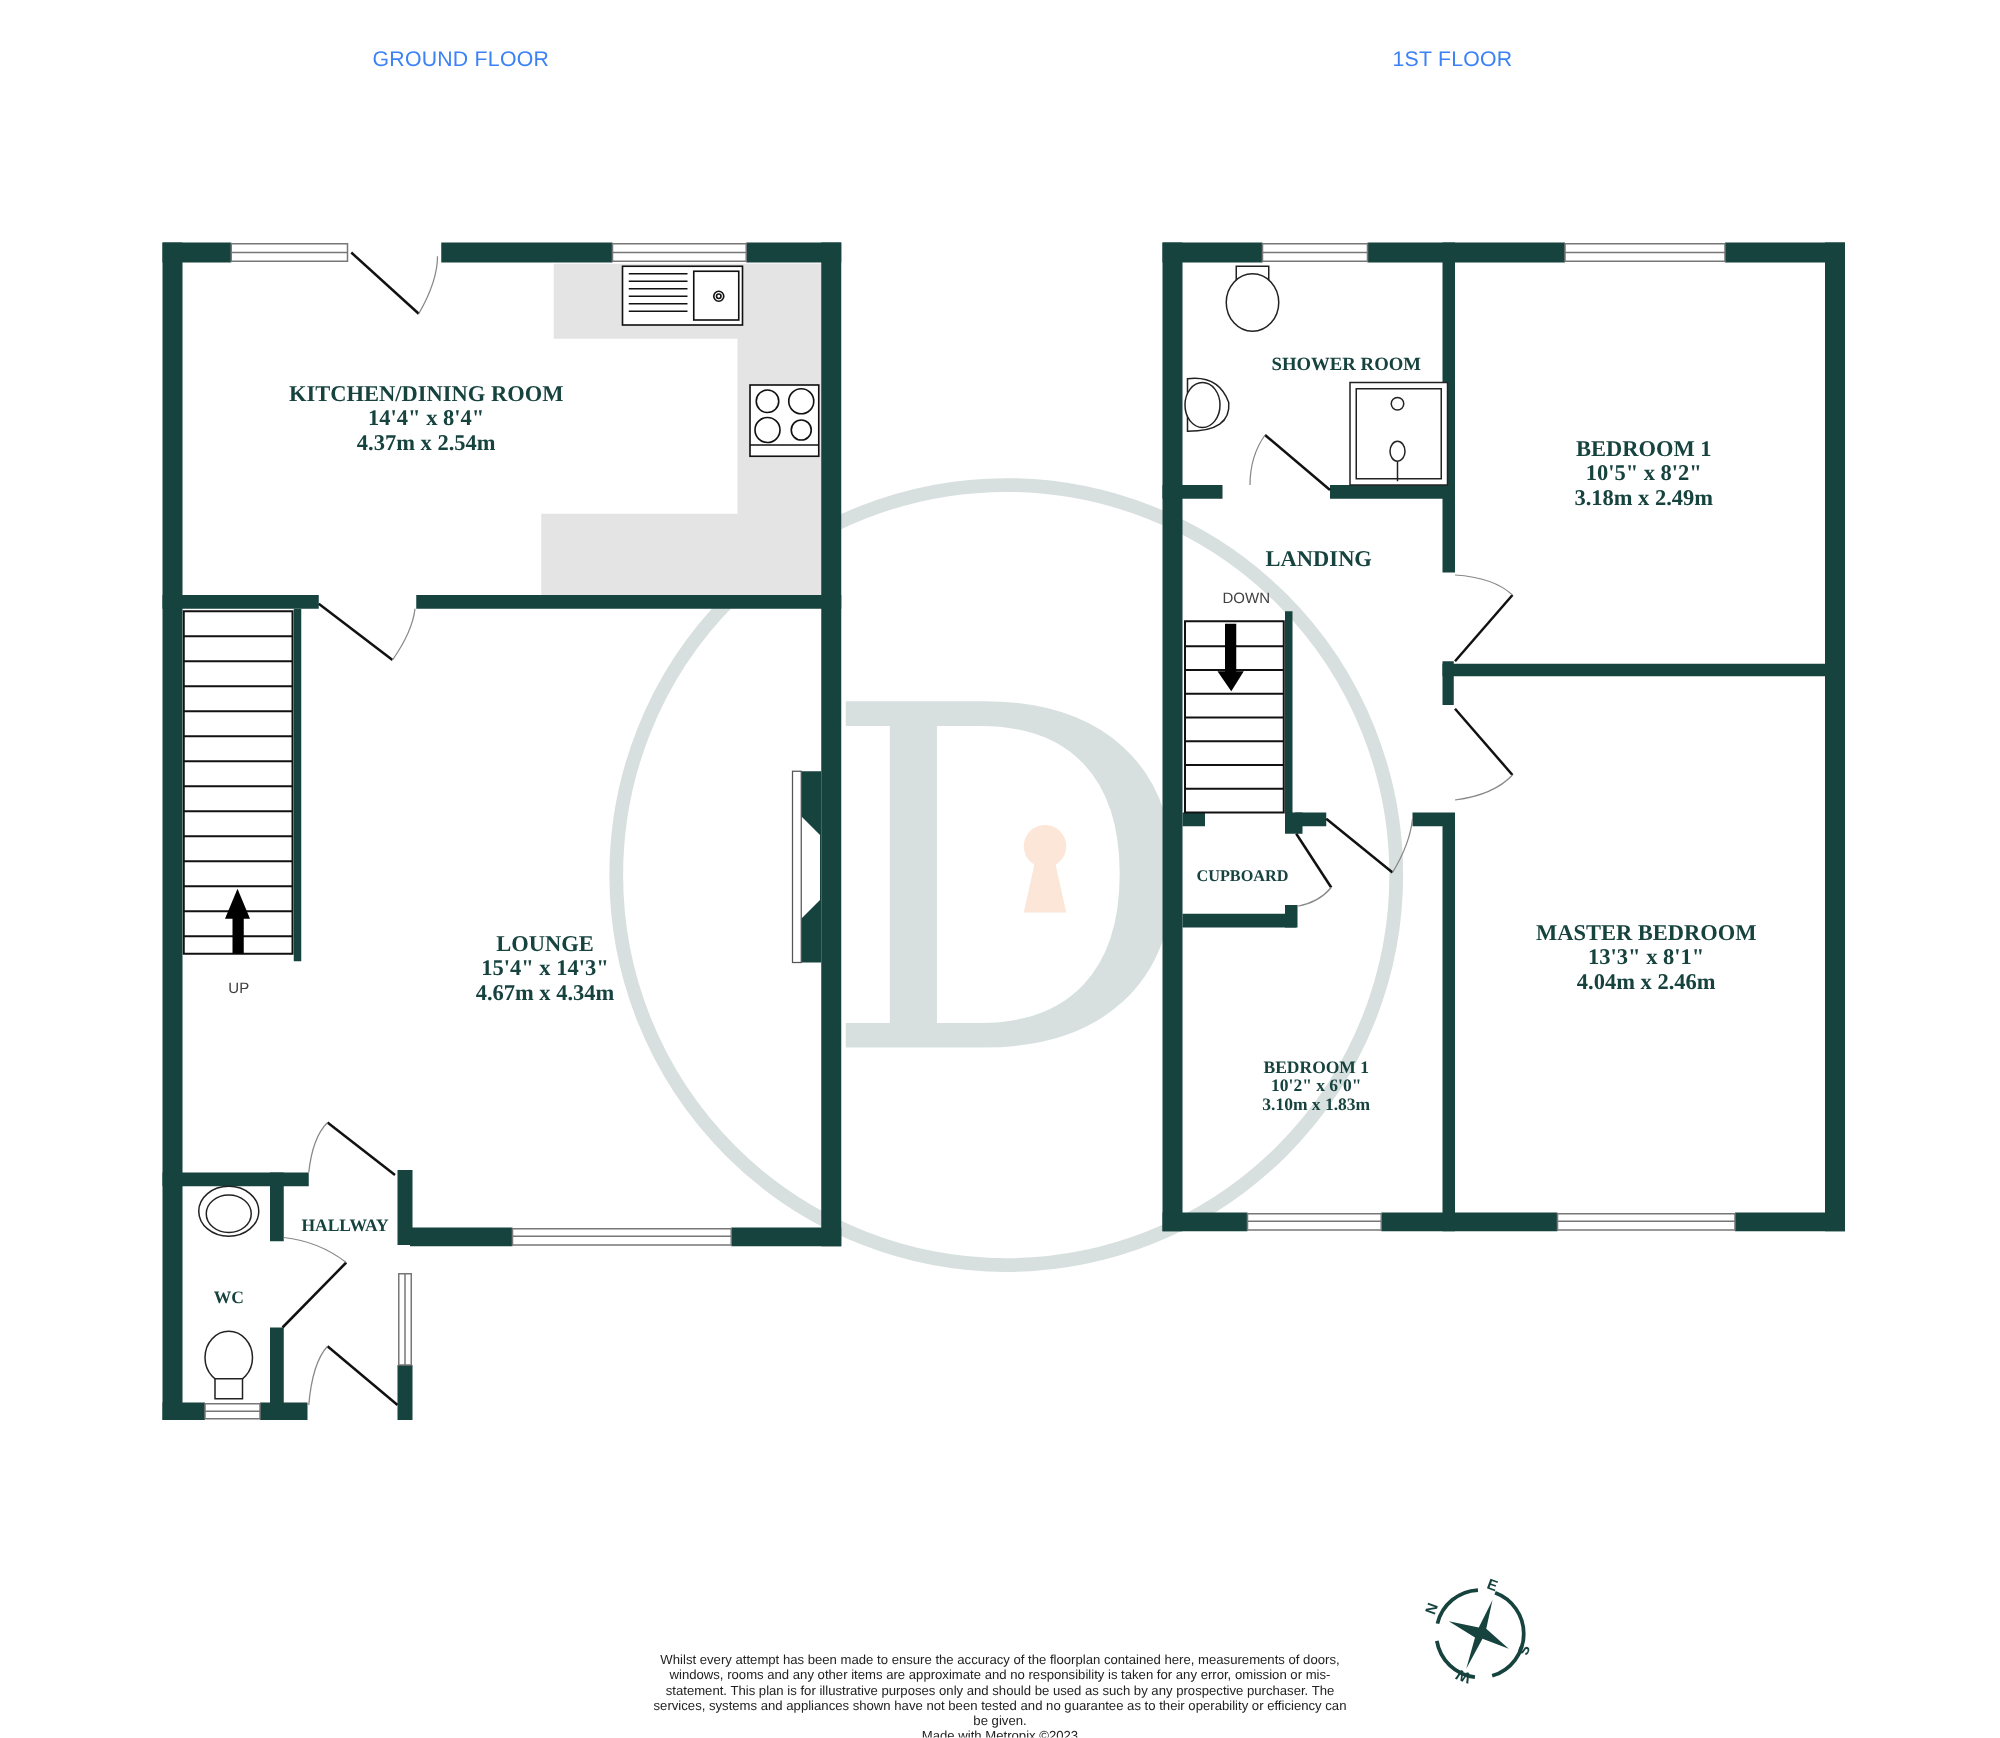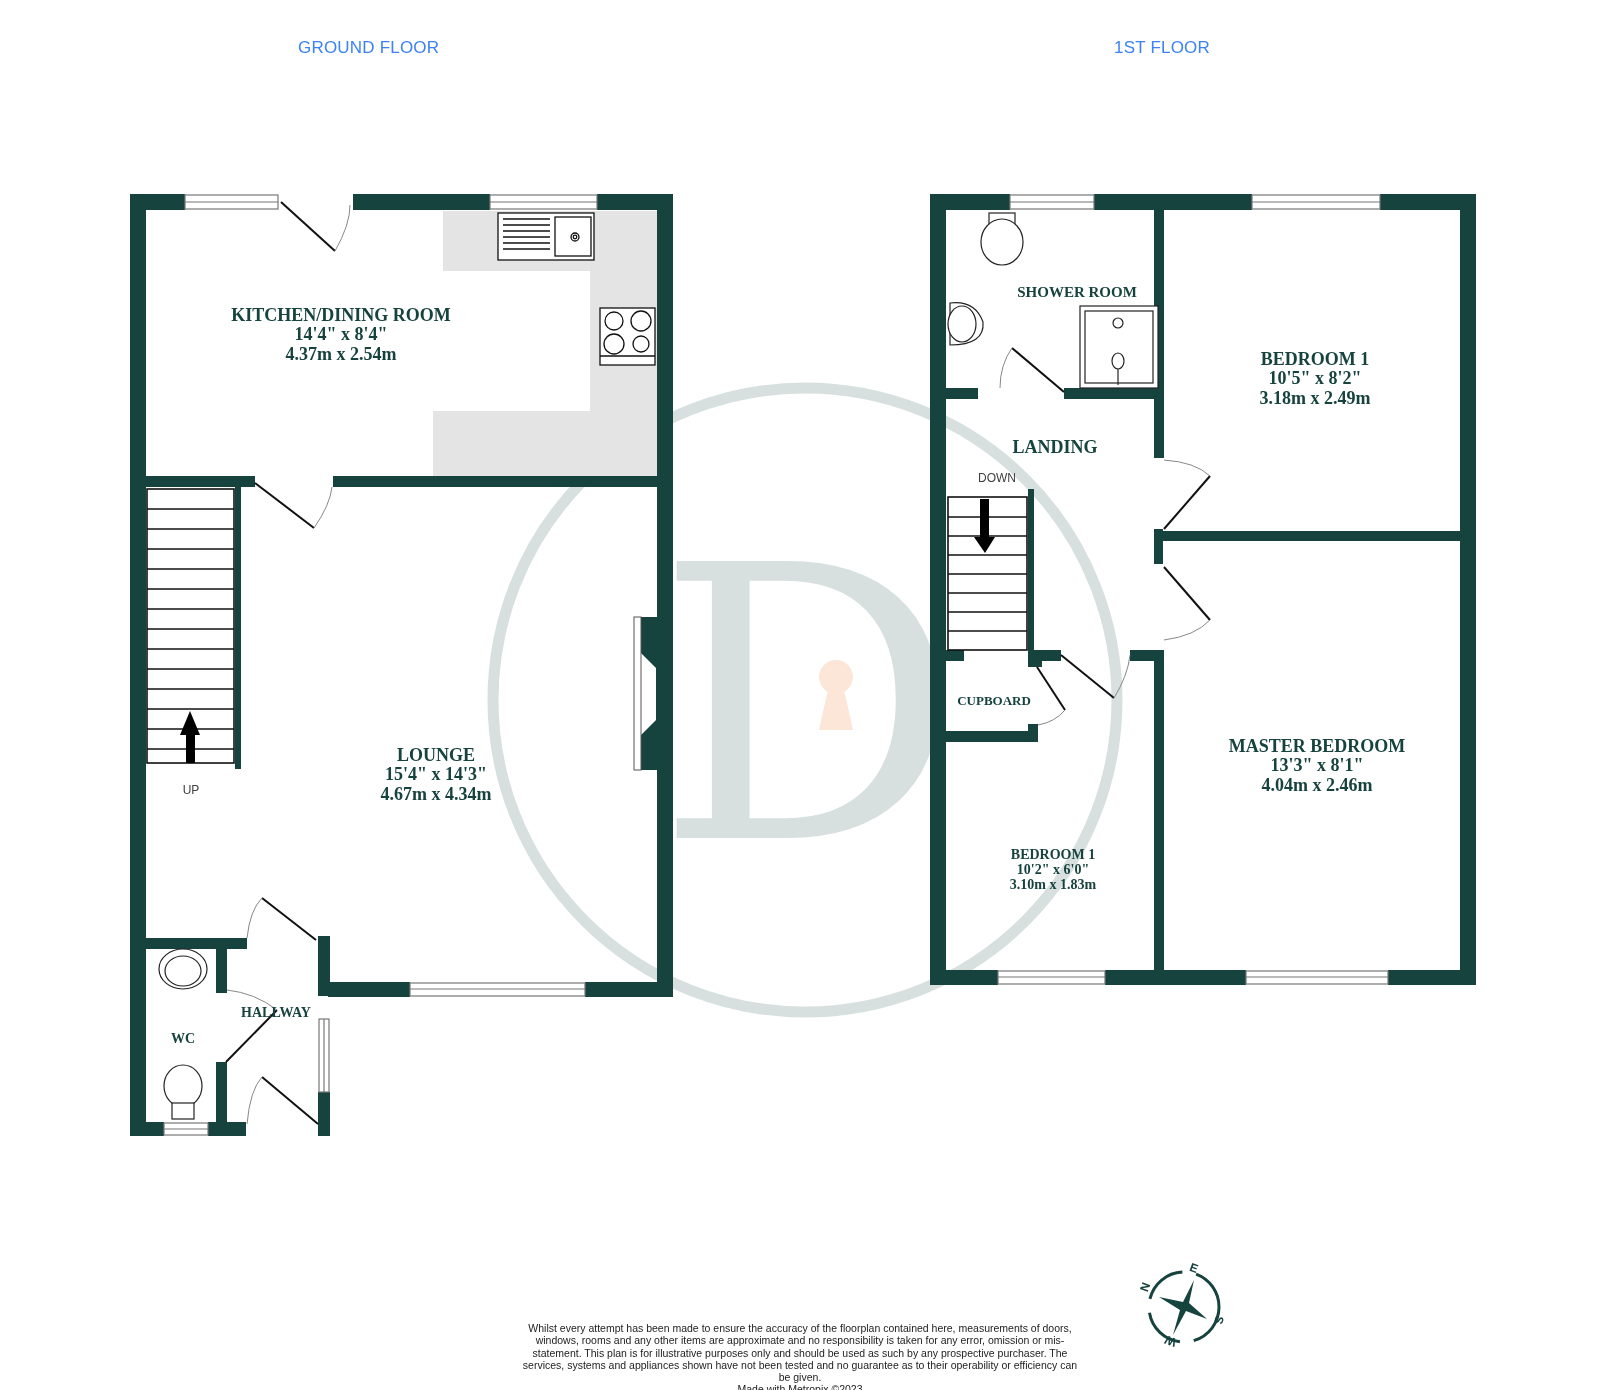--- a/index.html
+++ b/index.html
@@ -254,21 +254,21 @@
 <div class="room-label lg" style="left:341px; top:306px;">
   <span class="name">KITCHEN/DINING ROOM</span>
   <span class="dim">14'4"  x 8'4"</span>
   <span class="dim">4.37m  x 2.54m</span>
 </div>
 <div class="room-label lg" style="left:436px; top:746px;">
   <span class="name">LOUNGE</span>
   <span class="dim">15'4"  x 14'3"</span>
   <span class="dim">4.67m  x 4.34m</span>
 </div>
-<div class="room-label sm" style="left:276px; top:974px;margin-top:31px;">
+<div class="room-label sm" style="left:276px; top:974px;">
   <span class="name">HALLWAY</span>
 </div>
 <div class="room-label sm" style="left:183px; top:1031px;">
   <span class="name">WC</span>
 </div>
 <div class="room-label md" style="left:1077px; top:284px;">
   <span class="name">SHOWER ROOM</span>
 </div>
 <div class="room-label lg" style="left:1055px; top:438px;">
   <span class="name">LANDING</span>

